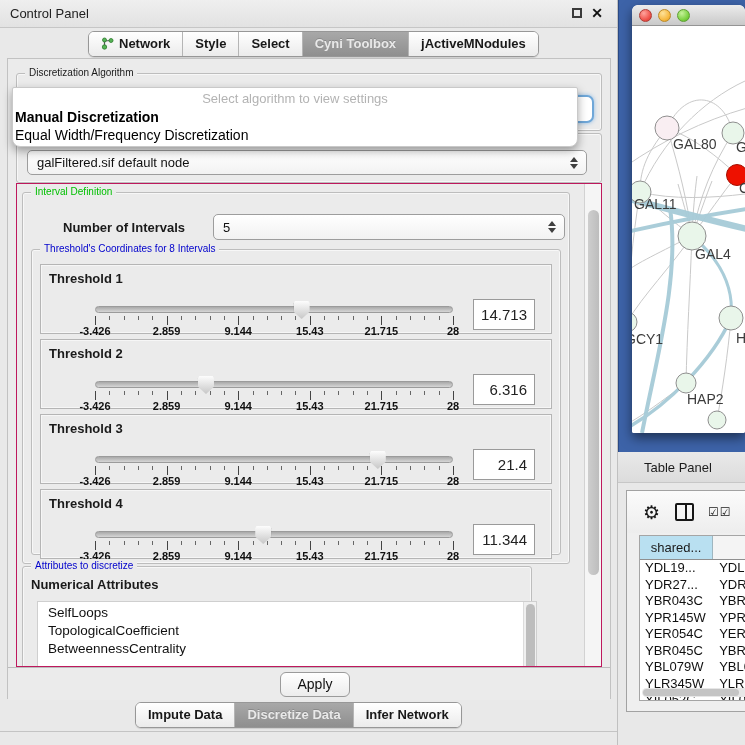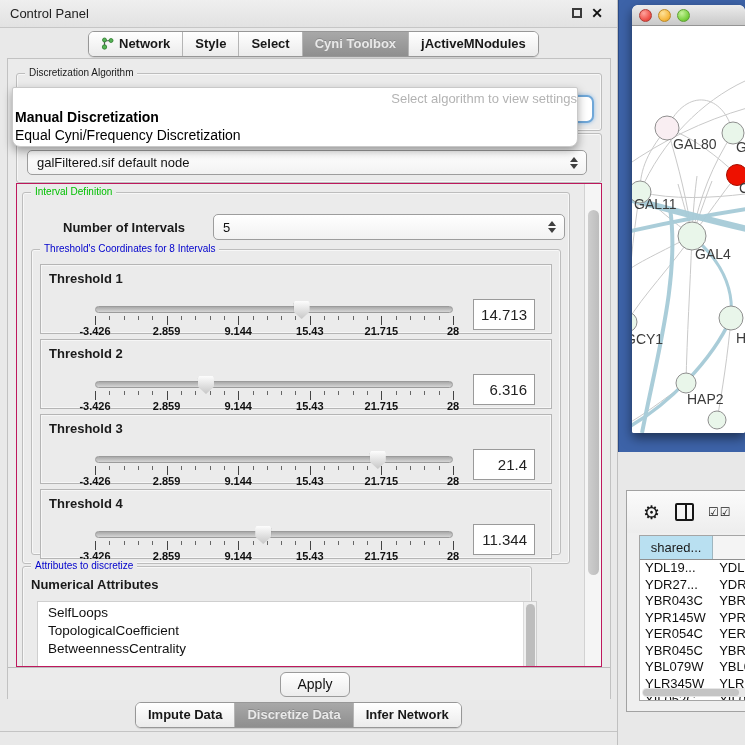--- a/index.html
+++ b/index.html
@@ -45,21 +45,21 @@
 
   .algo-group{left:8px;top:14px;width:586px;height:58px;}
   .combo-fragment{position:absolute;left:550px;top:36px;width:36px;height:28px;
                   border:2px solid #6fa7d8;border-radius:7px;background:#fff;
                   box-shadow:0 0 4px #8fbbe4;}
 
   
   .popup{position:absolute;left:4px;top:28px;width:566px;height:60px;background:#fff;
          border:1px solid #c9c9c9;border-radius:2px 2px 8px 8px;
          box-shadow:0 4px 10px rgba(0,0,0,.35);z-index:60;padding-top:2px;}
-  .popup-hint{text-align:right;color:#b3b3b3;font-size:13px;line-height:18px;}
+  .popup-hint{text-align:center;color:#b3b3b3;font-size:13px;line-height:18px;}
   .popup-item{font-size:14px;line-height:18px;padding-left:2px;color:#000;}
   .popup-item.first{font-weight:bold;}
 
   .tabledata-group{left:8px;top:74px;width:586px;height:50px;}
   .combo{position:absolute;background:linear-gradient(#ffffff,#f2f2f2);
          border:1px solid #9d9d9d;border-radius:5px;display:flex;align-items:center;
          padding-left:9px;font-size:13px;color:#111;}
   .combo .spin{position:absolute;right:8px;top:50%;transform:translateY(-50%);
                display:flex;flex-direction:column;gap:2px;}
   .combo .spin i{display:block;width:0;height:0;border-left:4px solid transparent;
@@ -207,21 +207,21 @@
     <div class="cp-content">
 
       <div class="group algo-group">
         <span class="group-title gt-black">Discretization Algorithm</span>
       </div>
       <div class="combo-fragment"></div>
 
       <div class="popup">
         <div class="popup-hint">Select algorithm to view settings</div>
         <div class="popup-item first">Manual Discretization</div>
-        <div class="popup-item">Equal Cyni/Frequency Discretization</div>
+        <div class="popup-item">Equal Width/Frequency Discretization</div>
       </div>
 
       <div class="group tabledata-group">
         <span class="group-title gt-black">Table Data</span>
         <div class="combo td-combo">
           <span>galFiltered.sif default node</span>
           <span class="spin">
               <i class="up"></i>
               <i class="dn"></i>
             </span>
@@ -529,20 +529,23 @@
             <text x="2" y="183">GAL11</text>
             <text x="63" y="233">GAL4</text>
             <text x="-7" y="318">GCY1</text>
             <text x="104" y="317">H</text>
             <text x="55" y="378">HAP2</text>
           </g>
         </svg>
       </div>
     </div>
 
+    <div class="tp-bar">
+      <span>Table Panel</span>
+    </div>
     <div class="tp-panel">
       <div class="tp-toolbar">
         <span class="gear-g">⚙</span>
         <span class="colicon"></span>
         <span class="checks"><span>☑</span><span>☑</span></span>
       </div>
       <div class="tp-table">
         <div class="thead">
           <div class="thcell c1">shared...</div>
           <div class="thcell c2">na</div>

